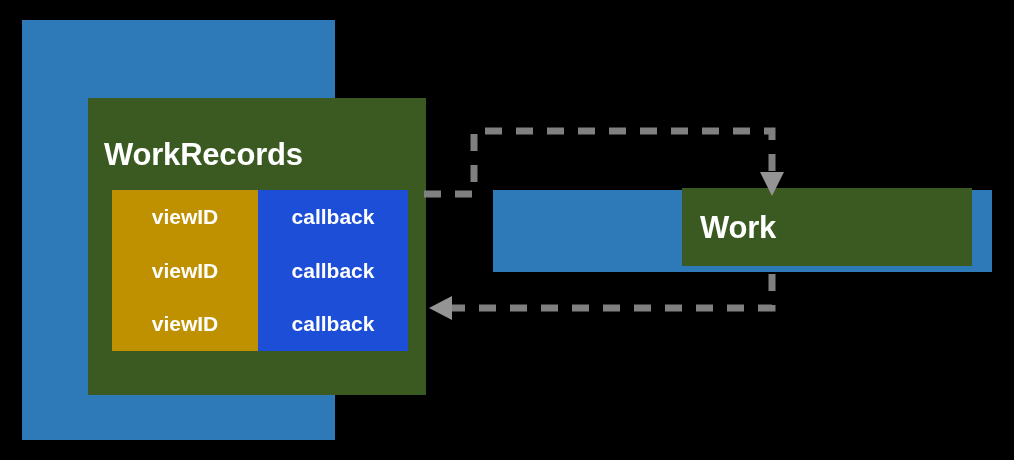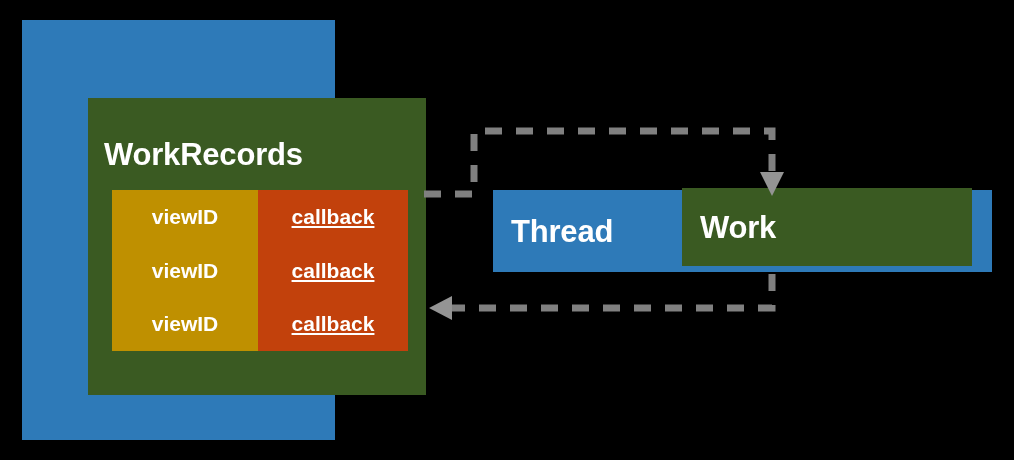--- a/index.html
+++ b/index.html
@@ -77,22 +77,21 @@
     color: #ffffff;
     font-weight: bold;
     font-size: 21px;
   }
   .cell-viewid {
     width: 146px;
     background: #BF9000;
   }
   .cell-callback {
     width: 150px;
-    background: #c2410c;
-    text-decoration: underline;
+    background: #1d4ed8;
   }
 
   
   #thread-box {
     left: 493px;
     top: 190px;
     width: 499px;
     height: 82px;
     background: #2E7AB8;
   }
@@ -145,21 +144,20 @@
       <div class="cell cell-viewid">viewID</div>
       <div class="cell cell-callback">callback</div>
     </div>
     <div class="record-row">
       <div class="cell cell-viewid">viewID</div>
       <div class="cell cell-callback">callback</div>
     </div>
   </div>
 
   <div class="box" id="thread-box"></div>
-  <div class="box-label" id="thread-label">Thread</div>
 
   <div class="box" id="work-box"></div>
   <div class="box-label" id="work-label">Work</div>
 
   <svg id="arrows" viewBox="0 0 1014 460" xmlns="http://www.w3.org/2000/svg">
 
     <g>
       <path d="M 424 194 L 474 194 L 474 131 L 772 131 L 772 178" fill="none" stroke="#808080" stroke-width="7" stroke-dasharray="17 14" stroke-linecap="butt"></path>
       <polygon points="772,196 760,172 784,172" fill="#949494"></polygon>
     </g>

